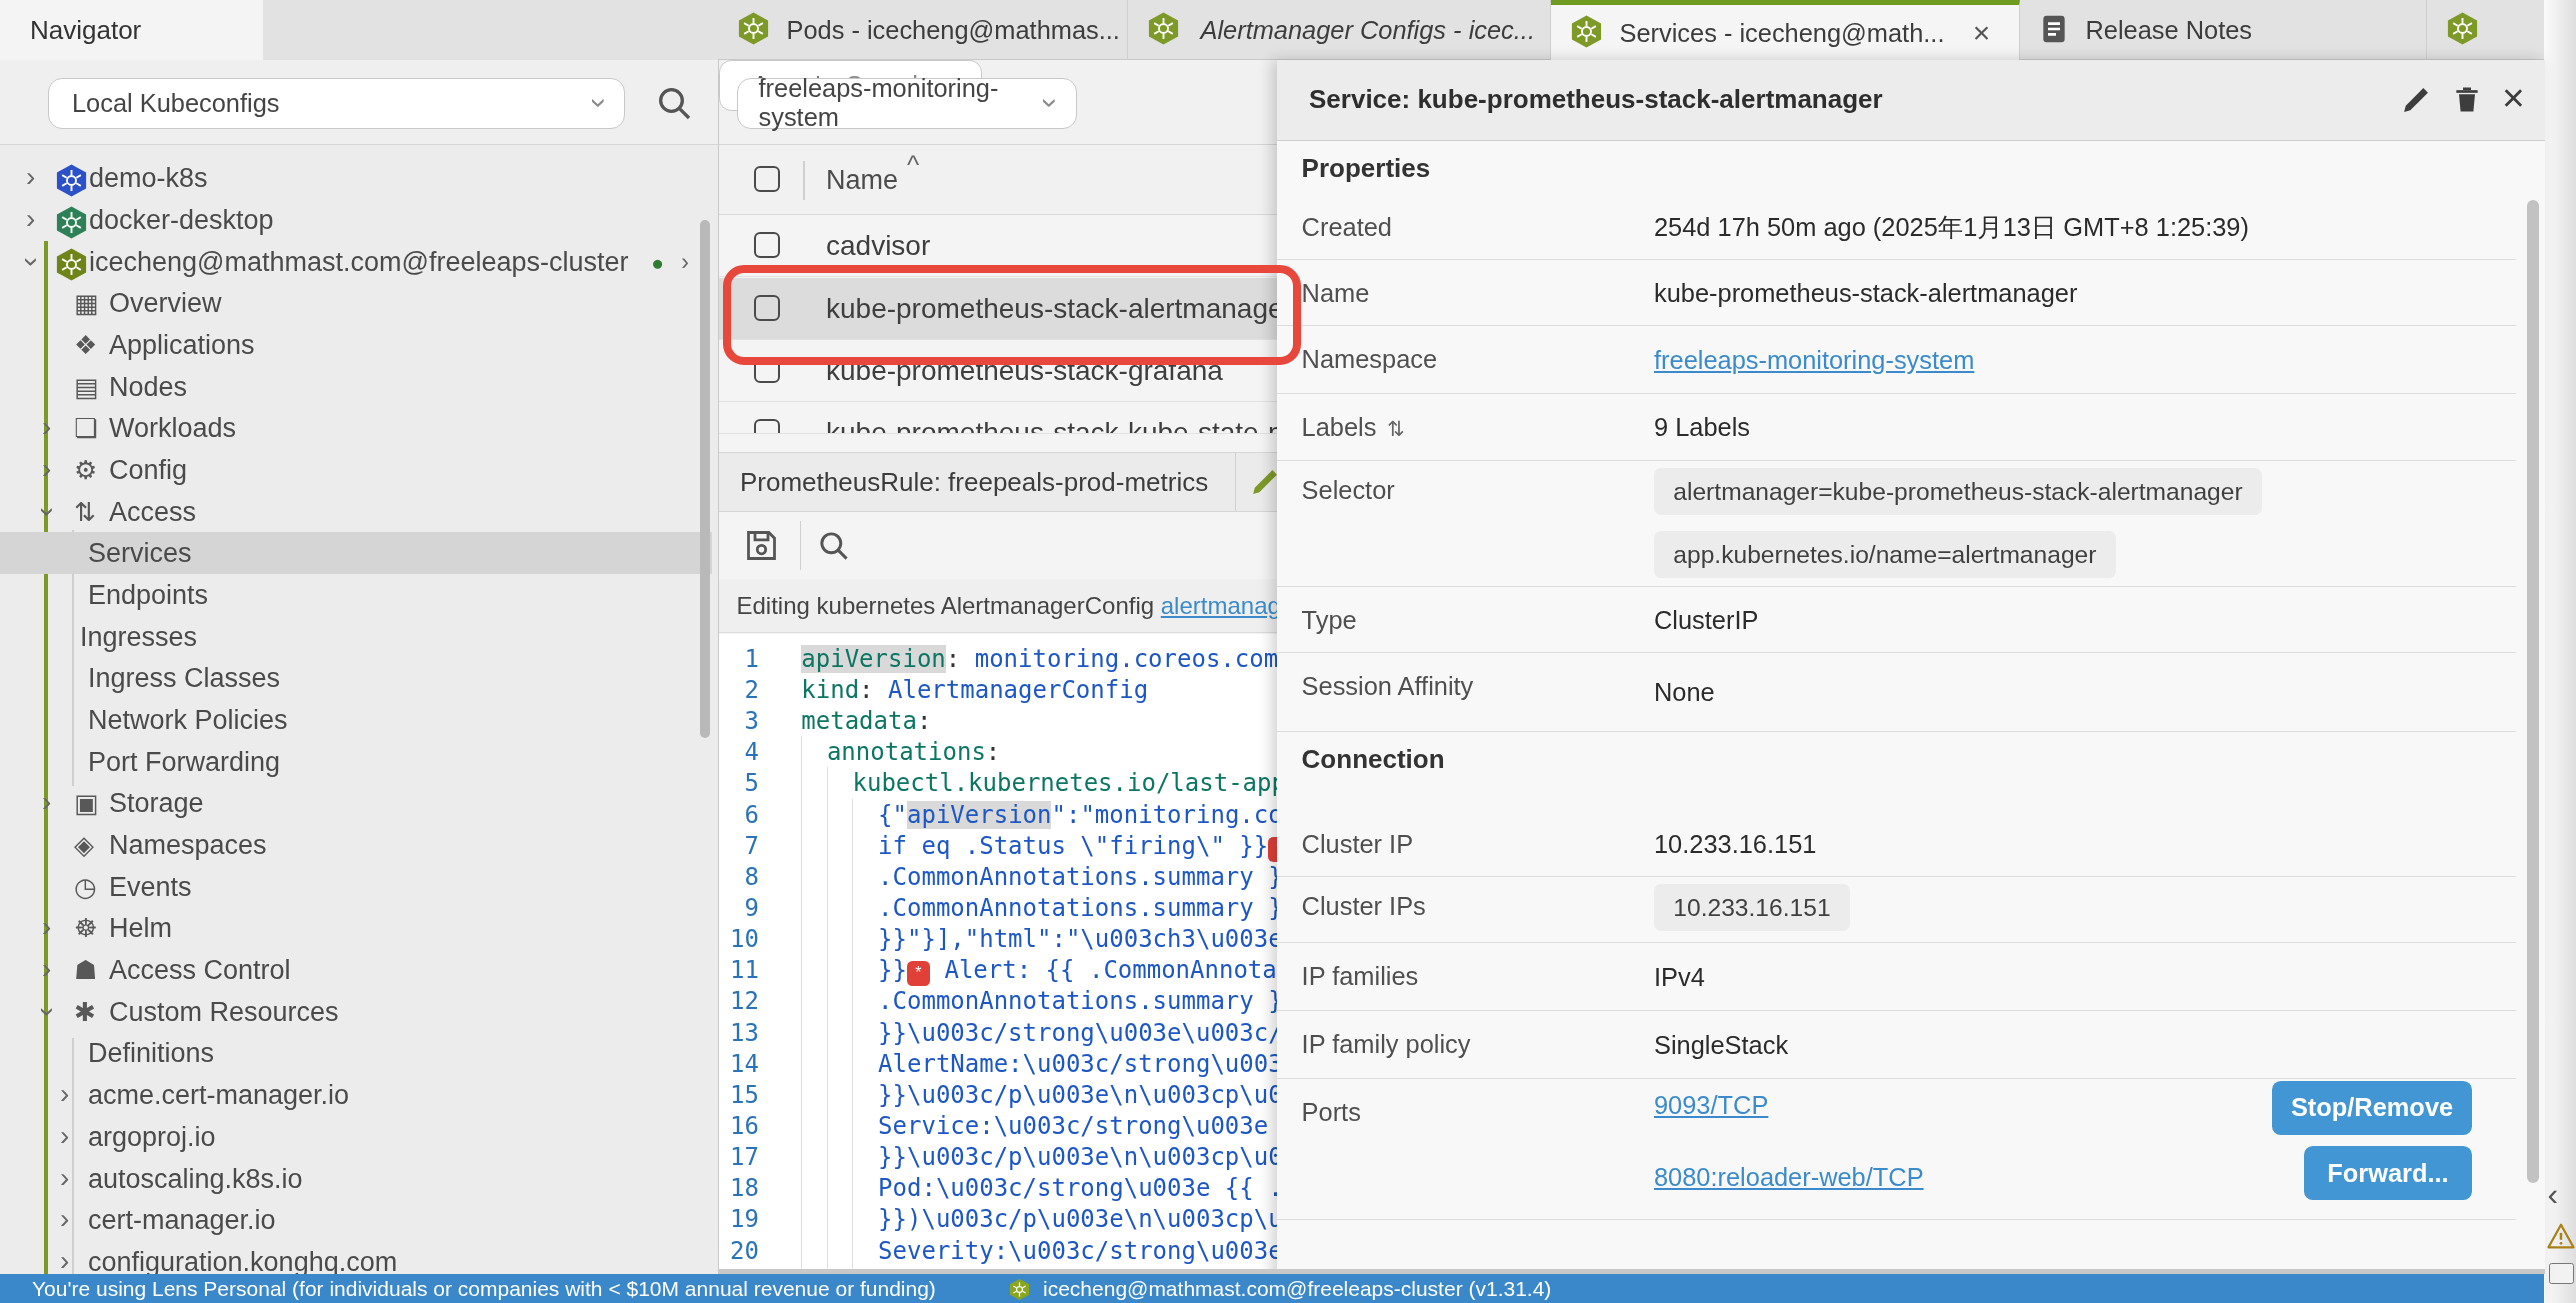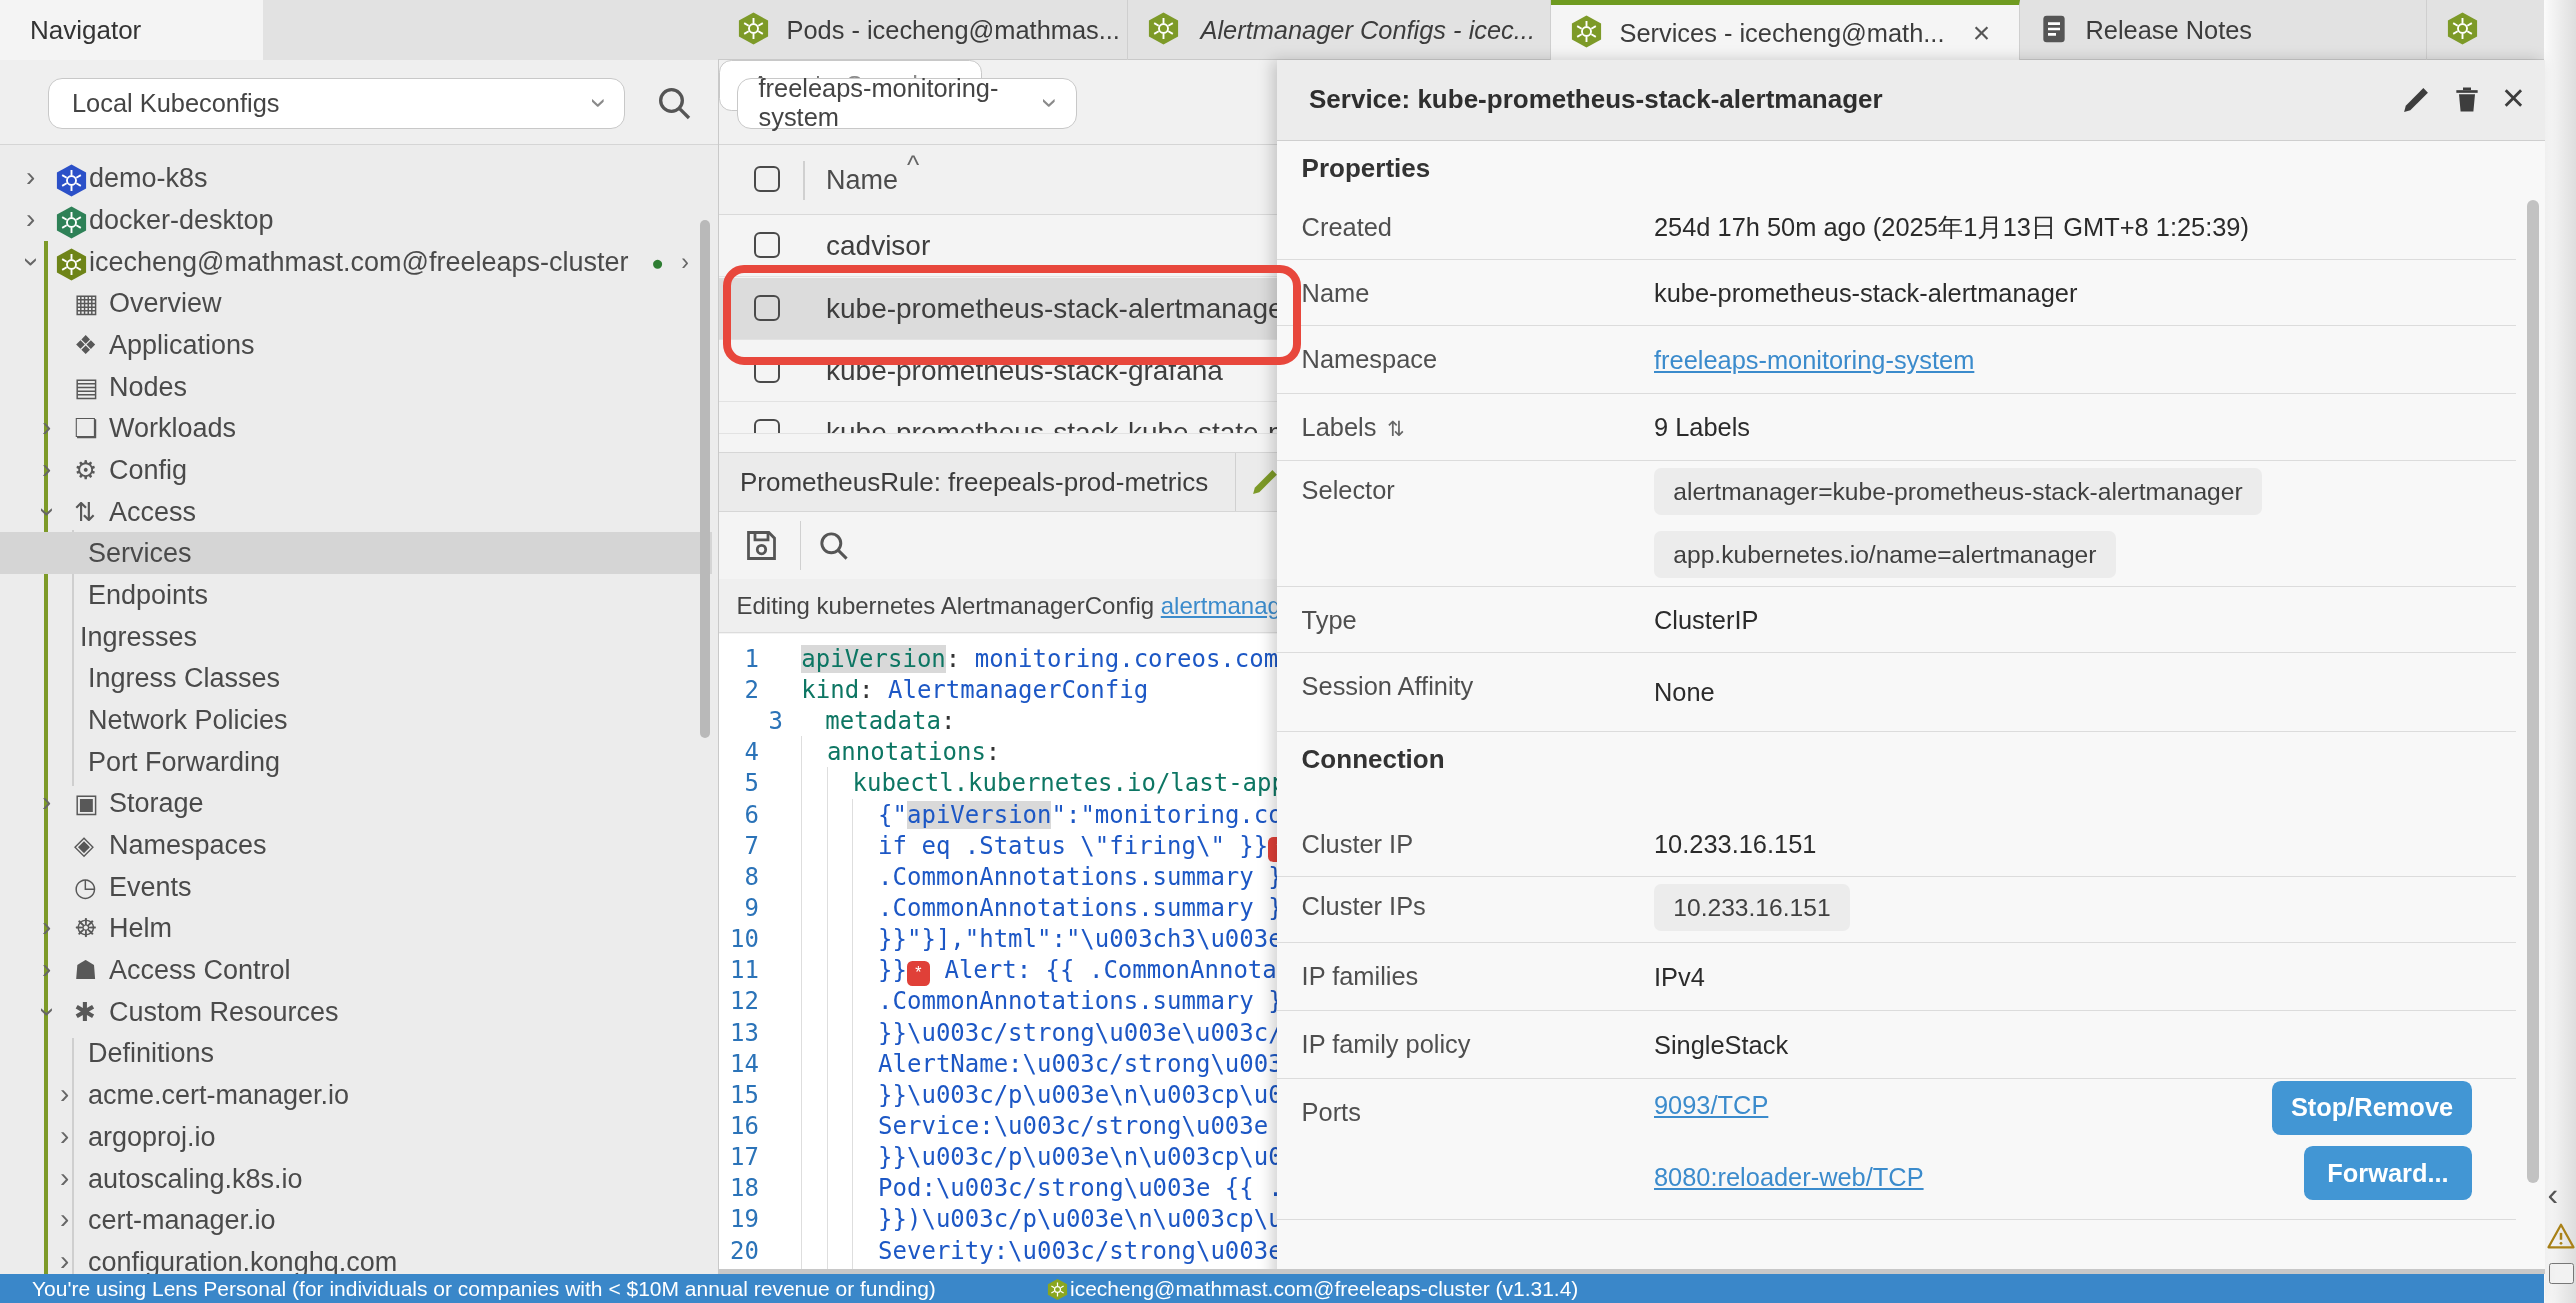--- a/index.html
+++ b/index.html
@@ -108,21 +108,21 @@
   #panel-scroll{position:absolute;left:1250px;top:140px;width:12.3px;height:983px;background:#c2c2c2;border-radius:6.1px;}
 
   
   #edge-strip{left:2544px;top:0;width:32px;height:1304px;background:linear-gradient(90deg,#fbfbfb,#dedede);z-index:8;}
   #edge-chevron{position:absolute;left:3.5px;top:1176px;font-size:32px;color:#555;}
   #edge-warning{position:absolute;left:1.8px;top:1221px;width:30px;height:30px;}
   #edge-box{position:absolute;left:5.3px;top:1263px;width:23px;height:19.3px;border:1.8px solid #777;border-radius:2.6px;background:#f2f2f2;}
   #bottom-band{left:718px;top:1269px;width:1827px;height:5.3px;background:#c8c8c8;z-index:45;}
   #statusbar{left:0;top:1274px;width:2544px;height:30px;background:#3a87c9;z-index:50;color:#fff;font-size:21px;}
   #status-left{position:absolute;left:32px;top:0;height:30px;line-height:30px;white-space:nowrap;}
-  #status-right{position:absolute;left:1046px;top:0;height:30px;line-height:30px;display:flex;align-items:center;gap:1px;}
+  #status-right{position:absolute;left:1008px;top:0;height:30px;line-height:30px;display:flex;align-items:center;gap:12px;}
   #status-right .k8s{width:23px;height:23px;}
   #annotation{left:723px;top:265px;width:562px;height:84px;border:8px solid #e8473c;border-radius:21px;z-index:60;pointer-events:none;}
 </style>
 </head>
 <body>
 
 <div id="app">
 
   <div class="abs" id="nav-header">
     <div class="abs" id="nav-tab"></div>
@@ -390,21 +390,21 @@
         </svg>
     </div>
 
     <div class="abs" id="editing-bar">
       <span>Editing kubernetes AlertmanagerConfig </span><a href="#">alertmanager</a>
     </div>
 
     <div class="abs" id="editor">
         <div class="cline" style="top: 8.8px;"><span class="lnum">1</span><span class="ind0"></span><span class="tok-h">apiVersion</span><span class="tok-p">: </span><span class="tok-v">monitoring.coreos.com/v1alpha1</span></div>
         <div class="cline" style="top: 40px;"><span class="lnum">2</span><span class="ind0"></span><span class="tok-k">kind</span><span class="tok-p">: </span><span class="tok-v">AlertmanagerConfig</span></div>
-        <div class="cline" style="top: 71px; padding-left: 24px;"><span class="lnum">3</span><span class="ind0"></span><span class="tok-k">metadata</span><span class="tok-p">:</span></div>
+        <div class="cline" style="top: 71px;"><span class="lnum">3</span><span class="ind0"></span><span class="tok-k">metadata</span><span class="tok-p">:</span></div>
         <div class="cline" style="top: 102px;"><span class="lnum">4</span><span class="ind0"></span><span class="gd"></span><span class="tok-k">annotations</span><span class="tok-p">:</span></div>
         <div class="cline" style="top: 133px;"><span class="lnum">5</span><span class="ind0"></span><span class="gd"></span><span class="gd"></span><span class="tok-k">kubectl.kubernetes.io/last-applied-configuration</span></div>
         <div class="cline" style="top: 165px;"><span class="lnum">6</span><span class="ind0"></span><span class="gd"></span><span class="gd"></span><span class="gd"></span><span class="tok-v">{"</span><span class="tok-vh">apiVersion</span><span class="tok-v">":"monitoring.coreos.com/v1alpha1"</span></div>
         <div class="cline" style="top: 196px;"><span class="lnum">7</span><span class="ind0"></span><span class="gd"></span><span class="gd"></span><span class="gd"></span><span class="tok-v">if eq .Status \"firing\" }}</span><span class="emoji">*</span></div>
         <div class="cline" style="top: 227px;"><span class="lnum">8</span><span class="ind0"></span><span class="gd"></span><span class="gd"></span><span class="gd"></span><span class="tok-v">.CommonAnnotations.summary }}\u003c</span></div>
         <div class="cline" style="top: 258px;"><span class="lnum">9</span><span class="ind0"></span><span class="gd"></span><span class="gd"></span><span class="gd"></span><span class="tok-v">.CommonAnnotations.summary }}\u003c</span></div>
         <div class="cline" style="top: 289px;"><span class="lnum">10</span><span class="ind0"></span><span class="gd"></span><span class="gd"></span><span class="gd"></span><span class="tok-v">}}"}],"html":"\u003ch3\u003e\u003</span></div>
         <div class="cline" style="top: 320px;"><span class="lnum">11</span><span class="ind0"></span><span class="gd"></span><span class="gd"></span><span class="gd"></span><span class="tok-v">}}</span><span class="emoji">*</span><span class="tok-v"> Alert: {{ .CommonAnnotations</span></div>
         <div class="cline" style="top: 351px;"><span class="lnum">12</span><span class="ind0"></span><span class="gd"></span><span class="gd"></span><span class="gd"></span><span class="tok-v">.CommonAnnotations.summary }}\u003c</span></div>
         <div class="cline" style="top: 383px;"><span class="lnum">13</span><span class="ind0"></span><span class="gd"></span><span class="gd"></span><span class="gd"></span><span class="tok-v">}}\u003c/strong\u003e\u003c/h3\u003e</span></div>

